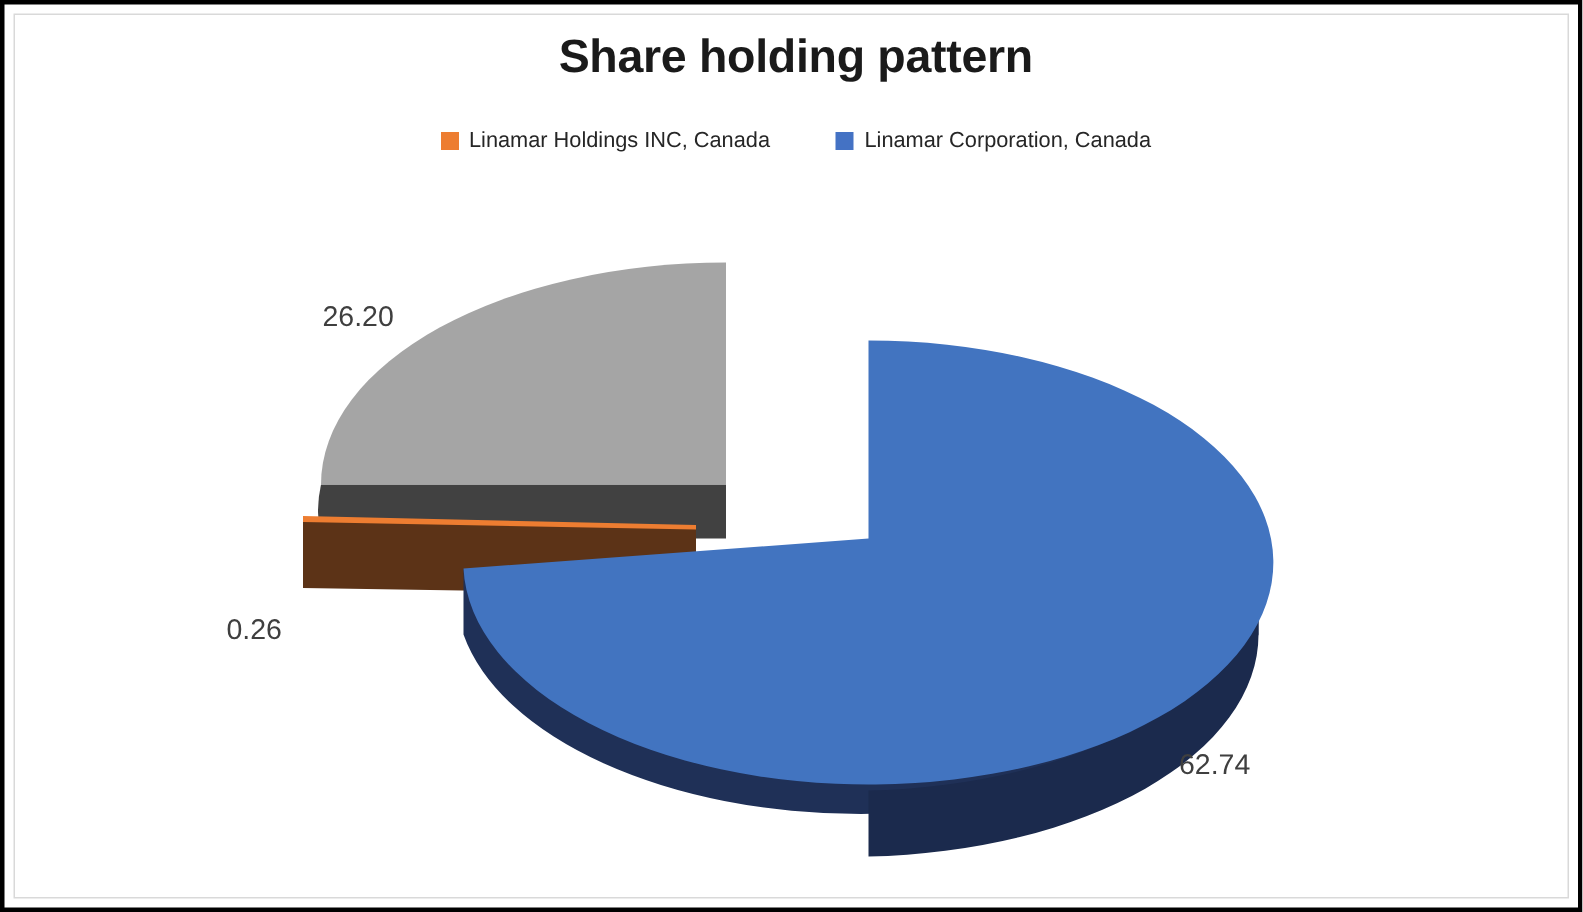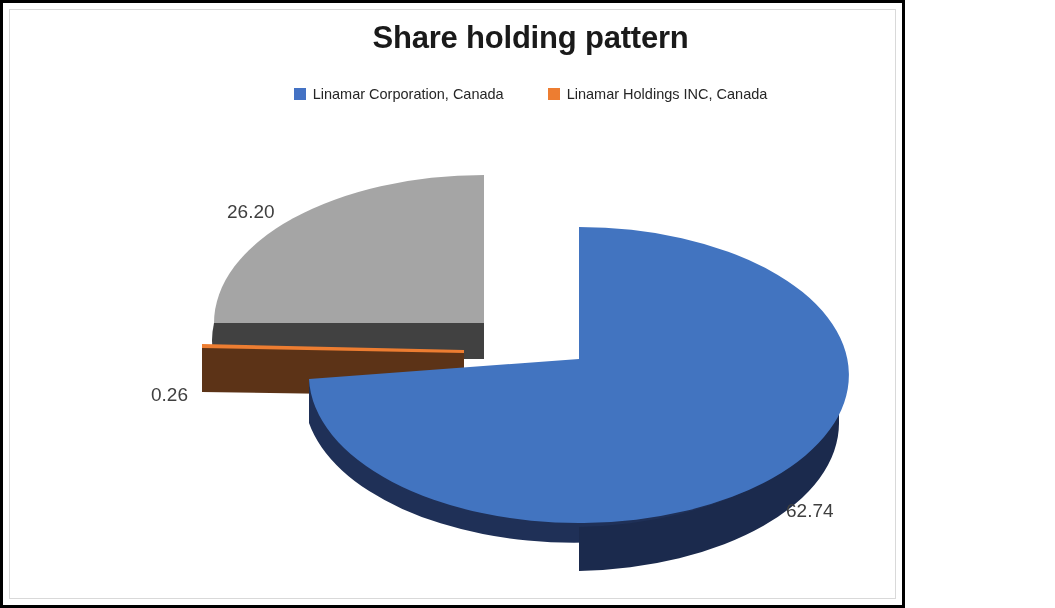--- a/index.html
+++ b/index.html
@@ -5,21 +5,21 @@
   html, body {
     margin: 0;
     padding: 0;
     background: #ffffff;
   }
   body {
     font-family: "Liberation Sans", sans-serif;
   }
   #chart-frame {
     position: relative;
-    width: 905px;
+    width: 1055px;
     height: 608px;
     background: #ffffff;
     box-sizing: border-box;
     border: 3px solid #000000;
     overflow: hidden;
   }
   #plot-border {
     position: absolute;
     left: 6px;
     top: 6px;
@@ -73,41 +73,41 @@
     top: 0;
     width: 1055px;
     height: 608px;
   }
   .data-label {
     position: absolute;
     font-size: 19px;
     color: #3f3f3f;
     white-space: nowrap;
   }
-  #label-grey  { left: 224px; top: 198px; }
-  #label-orange{ left: 148px; top: 381px; }
+  #label-grey  { left: 212px; top: 198px; }
+  #label-orange{ left: 148px; top: 407px; }
   #label-blue  { left: 783px; top: 497px; }
 </style>
 </head>
 <body>
 
 <div id="chart-frame">
 
   <div id="plot-border"></div>
 
   <div id="chart-title">Share holding pattern</div>
 
   <div id="legend">
     <div class="legend-item">
+      <span class="legend-swatch" style="background:#ED7D31"></span>
+      <span class="legend-label">Linamar Holdings INC, Canada</span>
+    </div>
+    <div class="legend-item">
       <span class="legend-swatch" style="background:#4472C4"></span>
       <span class="legend-label">Linamar Corporation, Canada</span>
-    </div>
-    <div class="legend-item">
-      <span class="legend-swatch" style="background:#ED7D31"></span>
-      <span class="legend-label">Linamar Holdings INC, Canada</span>
     </div>
   </div>
 
   <div id="pie-area">
     <svg width="1055" height="608" viewBox="0 0 1055 608">
 
       <path fill="#414141" d="M 481 320
                L 481 356
                L 211 356
                A 270 148 0 0 1 211 320

